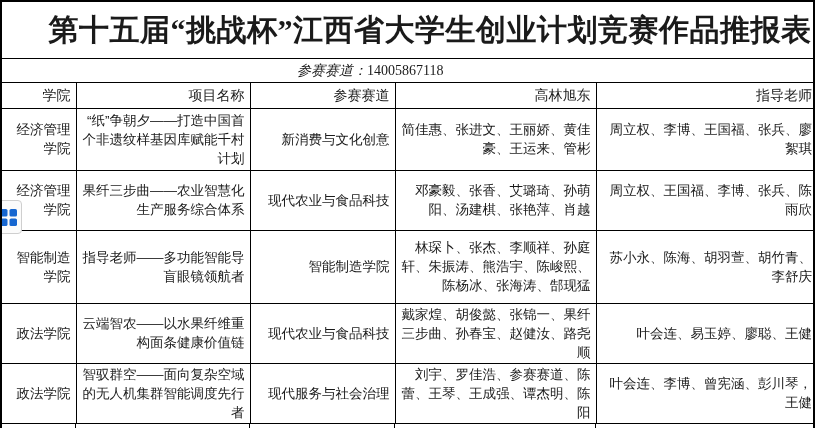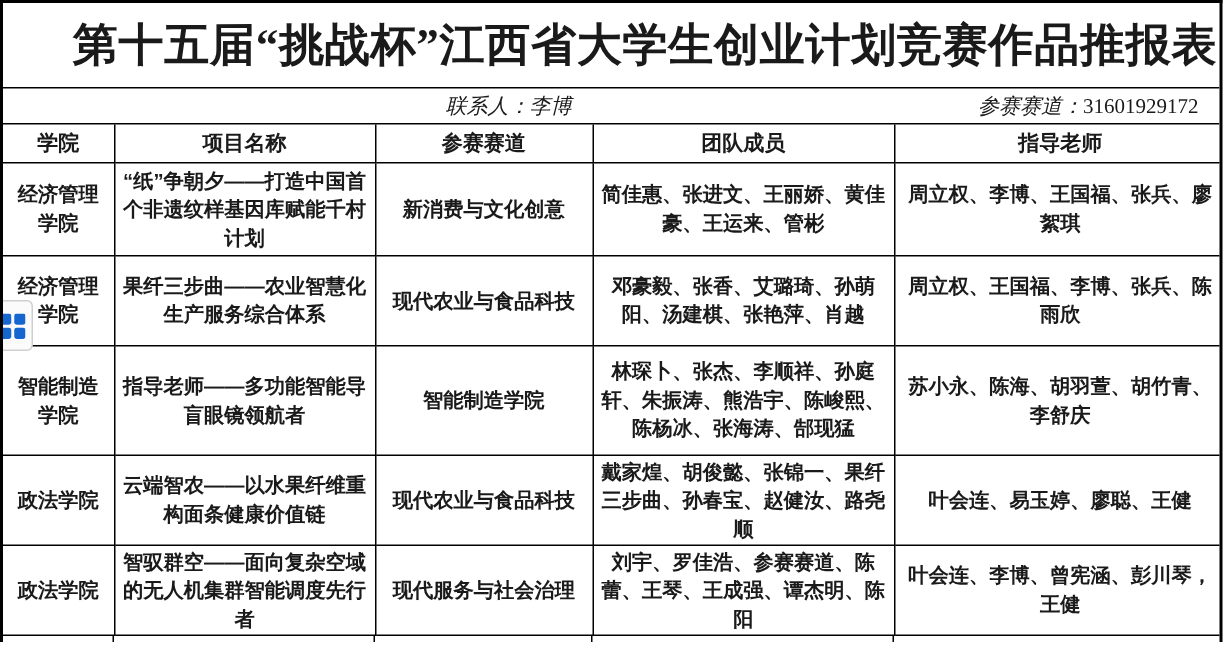--- a/index.html
+++ b/index.html
@@ -43,26 +43,26 @@
   .contact-row .grp{white-space:nowrap;}
   .contact-row .cjk{font-style:italic;}
   .contact-row .phone{font-style:normal;font-family:"Liberation Serif",serif;}
   table.main{
     width:100%;
     border-collapse:collapse;
     table-layout:fixed;
   }
   table.main th,table.main td{
     border:1px solid var(--border);
-    text-align:center;
+    text-align:right;
     vertical-align:middle;
     font-size:13.5px;
     line-height:19px;
     padding:1px 5px;
-    font-weight:bold;
+    font-weight:normal;
     word-break:break-all;
   }
   table.main tr.hdr{height:25px;}
   table.main tr.hdr th{font-size:14px;}
   
   table.main th:first-child,table.main td:first-child{border-left:none;}
   table.main th:last-child,table.main td:last-child{border-right:none;}
   table.main tr.hdr th{border-top:none;}
   .stub-row{
     height:9px;
@@ -85,38 +85,37 @@
   .grid-icon rect{fill:var(--accent_blue);}
 </style>
 </head>
 <body>
 
 <div class="page">
 
   <div class="title">第十五届“挑战杯”江西省大学生创业计划竞赛作品推报表</div>
 
   <div class="contact-row">
-    <span class="grp"><span class="cjk">联系人：</span><span class="cjk">李博</span></span>
-    <span class="grp"><span class="cjk">参赛赛道：</span><span class="phone">31601929172</span></span>
+    <span class="grp"><span class="cjk">参赛赛道：</span><span class="phone">14005867118</span></span>
   </div>
 
   <table class="main">
     <colgroup>
       <col style="width:74px">
         <col style="width:174px">
         <col style="width:145px">
         <col style="width:201px">
         <col style="width:221px">
     </colgroup>
     <tbody>
         <tr class="hdr">
       <th>学院</th>
       <th>项目名称</th>
       <th>参赛赛道</th>
-      <th>团队成员</th>
+      <th>高林旭东</th>
       <th>指导老师</th>
     </tr>
     <tr style="height:62px">
       <td>经济管理学院</td>
       <td>“纸”争朝夕——打造中国首个非遗纹样基因库赋能千村计划</td>
       <td>新消费与文化创意</td>
       <td>简佳惠、张进文、王丽娇、黄佳豪、王运来、管彬</td>
       <td>周立权、李博、王国福、张兵、廖絮琪</td>
     </tr>
     <tr style="height:60px">

